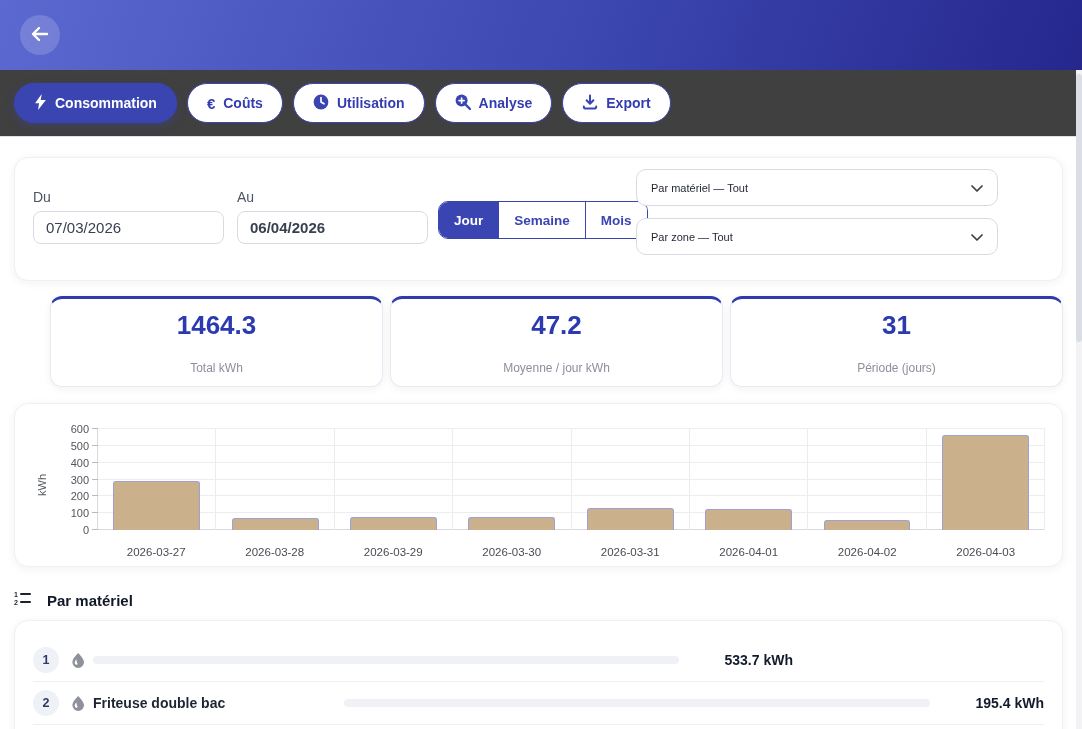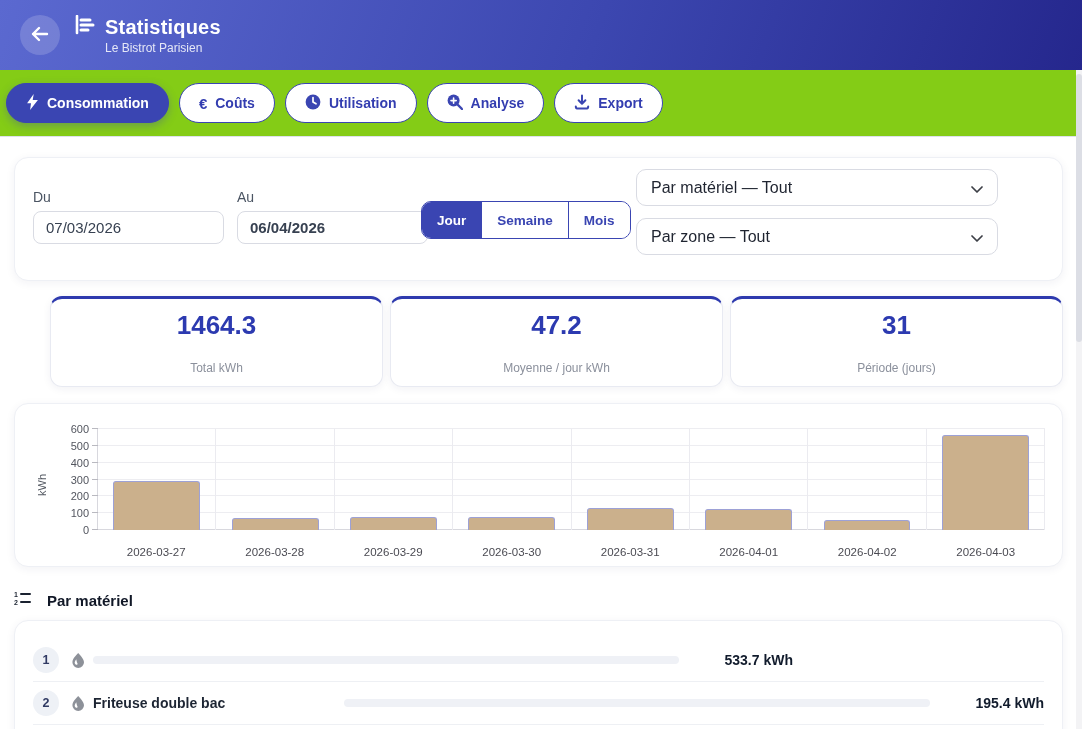--- a/index.html
+++ b/index.html
@@ -14,51 +14,51 @@
   .back-btn { width:40px; height:40px; border-radius:50%; background:rgba(255,255,255,.17);
     display:flex; align-items:center; justify-content:center; margin:0 14px 0 4px;
     border:none; cursor:pointer; }
   .htitles { display:flex; flex-direction:column; }
   .htitle-row { display:flex; align-items:center; gap:9px; }
   .htitle { color:#fff; font-size:20px; font-weight:700; letter-spacing:.2px; }
   .hsub { color:rgba(255,255,255,.85); font-size:12px; margin-top:2px; margin-left:31px; }
 
   
   .tabstrip { position:absolute; left:0; top:70px; width:1082px; height:67px;
-    background:#84cc16; border-bottom:1px solid #dde1ec; display:flex; align-items:center;
-    padding:0 6px; gap:10px; }
+    background:#404040; border-bottom:1px solid #dde1ec; display:flex; align-items:center;
+    padding:0 14px; gap:10px; }
   .pill { height:40px; border-radius:20px; display:flex; align-items:center; gap:8px;
     padding:0 19px; font-size:14px; font-weight:700; cursor:pointer;
     background:#fff; color:#333db0; border:1.5px solid #3a45b2; }
   .pill.active { background:#3a45b2; color:#fff; border-color:#3a45b2;
     box-shadow:0 3px 8px rgba(58,69,178,.35); }
   .pill svg, .pill .txtico { flex:0 0 auto; }
   .txtico { font-size:15px; font-weight:700; line-height:1; }
 
   
   .card { position:absolute; background:#fff; border:1px solid #eef0f5; border-radius:14px;
     box-shadow:0 2px 10px rgba(30,40,90,.06); }
 
   
   .filter-card { left:14px; top:157px; width:1049px; height:124px; }
   .flabel { position:absolute; font-size:14px; color:#4b5563; }
   .finput { position:absolute; height:33px; border:1px solid #d9dbe3; border-radius:8px;
     font-size:15px; color:#374151; padding:0 12px; font-family:"Liberation Sans",sans-serif;
     background:#fff; width:191px; }
-  .toggle { position:absolute; left:406px; top:43px; height:38px; display:flex;
+  .toggle { position:absolute; left:423px; top:43px; height:38px; display:flex;
     border:1.5px solid #3a45b2; border-radius:10px; overflow:hidden; background:#fff; }
   .seg { display:flex; align-items:center; justify-content:center; font-size:13.5px;
     font-weight:700; color:#3a45b2; cursor:pointer; background:#fff; border:none;
     border-left:1.5px solid #3a45b2; padding:0 15px; font-family:"Liberation Sans",sans-serif;}
   .seg:first-child { border-left:none; }
   .seg.active { background:#3a45b2; color:#fff; }
   .selectbox { position:absolute; left:621px; width:362px; height:37px;
     border:1px solid #d9dbe3; border-radius:10px; background:#fff; display:flex;
     align-items:center; justify-content:space-between; padding:0 14px; cursor:pointer; }
-  .selectbox span { font-size:16px; color:#1f2430; }
+  .selectbox span { font-size:11px; color:#1f2430; }
 
   
   .stats-row { position:absolute; left:14px; top:296px; width:1049px; height:91px;
     display:flex; gap:7px;padding-left:36px; }
   .stat-card { flex:1; background:#fff; border:1px solid #e8eaf2; border-top:3px solid #2e3aae;
     border-radius:12px; box-shadow:0 2px 8px rgba(30,40,90,.06); display:flex;
     flex-direction:column; align-items:center; justify-content:center; gap:8px; }
   .stat-value { font-size:26px; font-weight:700; color:#2c3ab0; }
   .stat-label { font-size:12px; color:#8b909c;margin-top:12px; }
 
@@ -109,32 +109,20 @@
 <div class="stage">
 
   <div class="header">
     <button class="back-btn">
       <span>
         <svg width="18" height="16" viewBox="0 0 18 16" fill="none">
           <path d="M16 8H2M8 2L2 8l6 6" stroke="#fff" stroke-width="2.4" stroke-linecap="round" stroke-linejoin="round"></path>
         </svg>
       </span>
     </button>
-    <div class="htitles">
-      <div class="htitle-row">
-        <span>
-          <svg width="22" height="20" viewBox="0 0 22 20" fill="none">
-            <path d="M3 1v17" stroke="#fff" stroke-width="2.6" stroke-linecap="round"></path>
-            <path d="M7 5h9M7 10h12M7 15h7" stroke="#fff" stroke-width="3" stroke-linecap="round"></path>
-          </svg>
-        </span>
-        <span class="htitle">Statistiques</span>
-      </div>
-      <span class="hsub">Le Bistrot Parisien</span>
-    </div>
   </div>
 
   <div class="tabstrip">
     <button class="pill active">
       <span>
         <svg width="13" height="16" viewBox="0 0 12 16">
             <path d="M7.2 0 0.6 9.2h3.9L3.6 16l7.8-10.1H6.2L7.2 0Z" fill="#fff"></path>
           </svg>
       </span>
       <span>Consommation</span>

